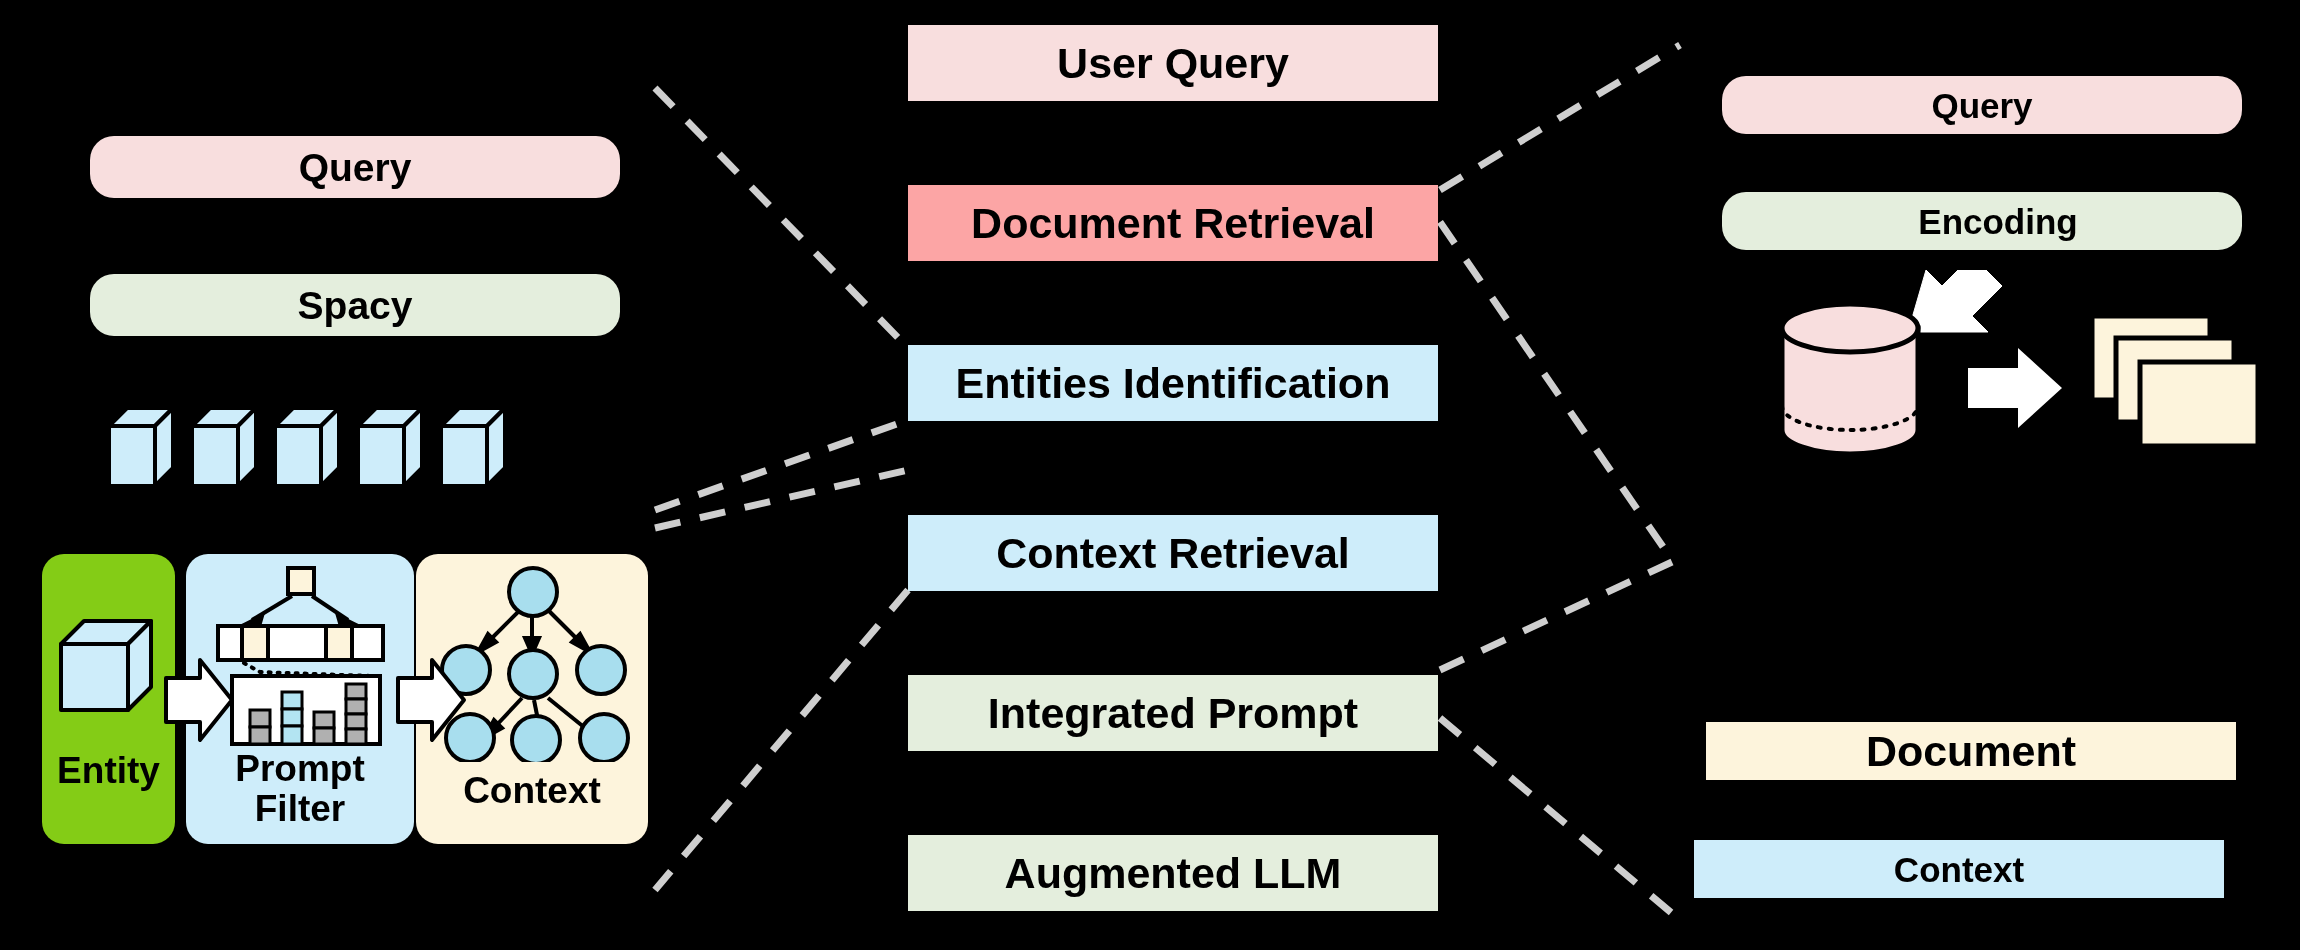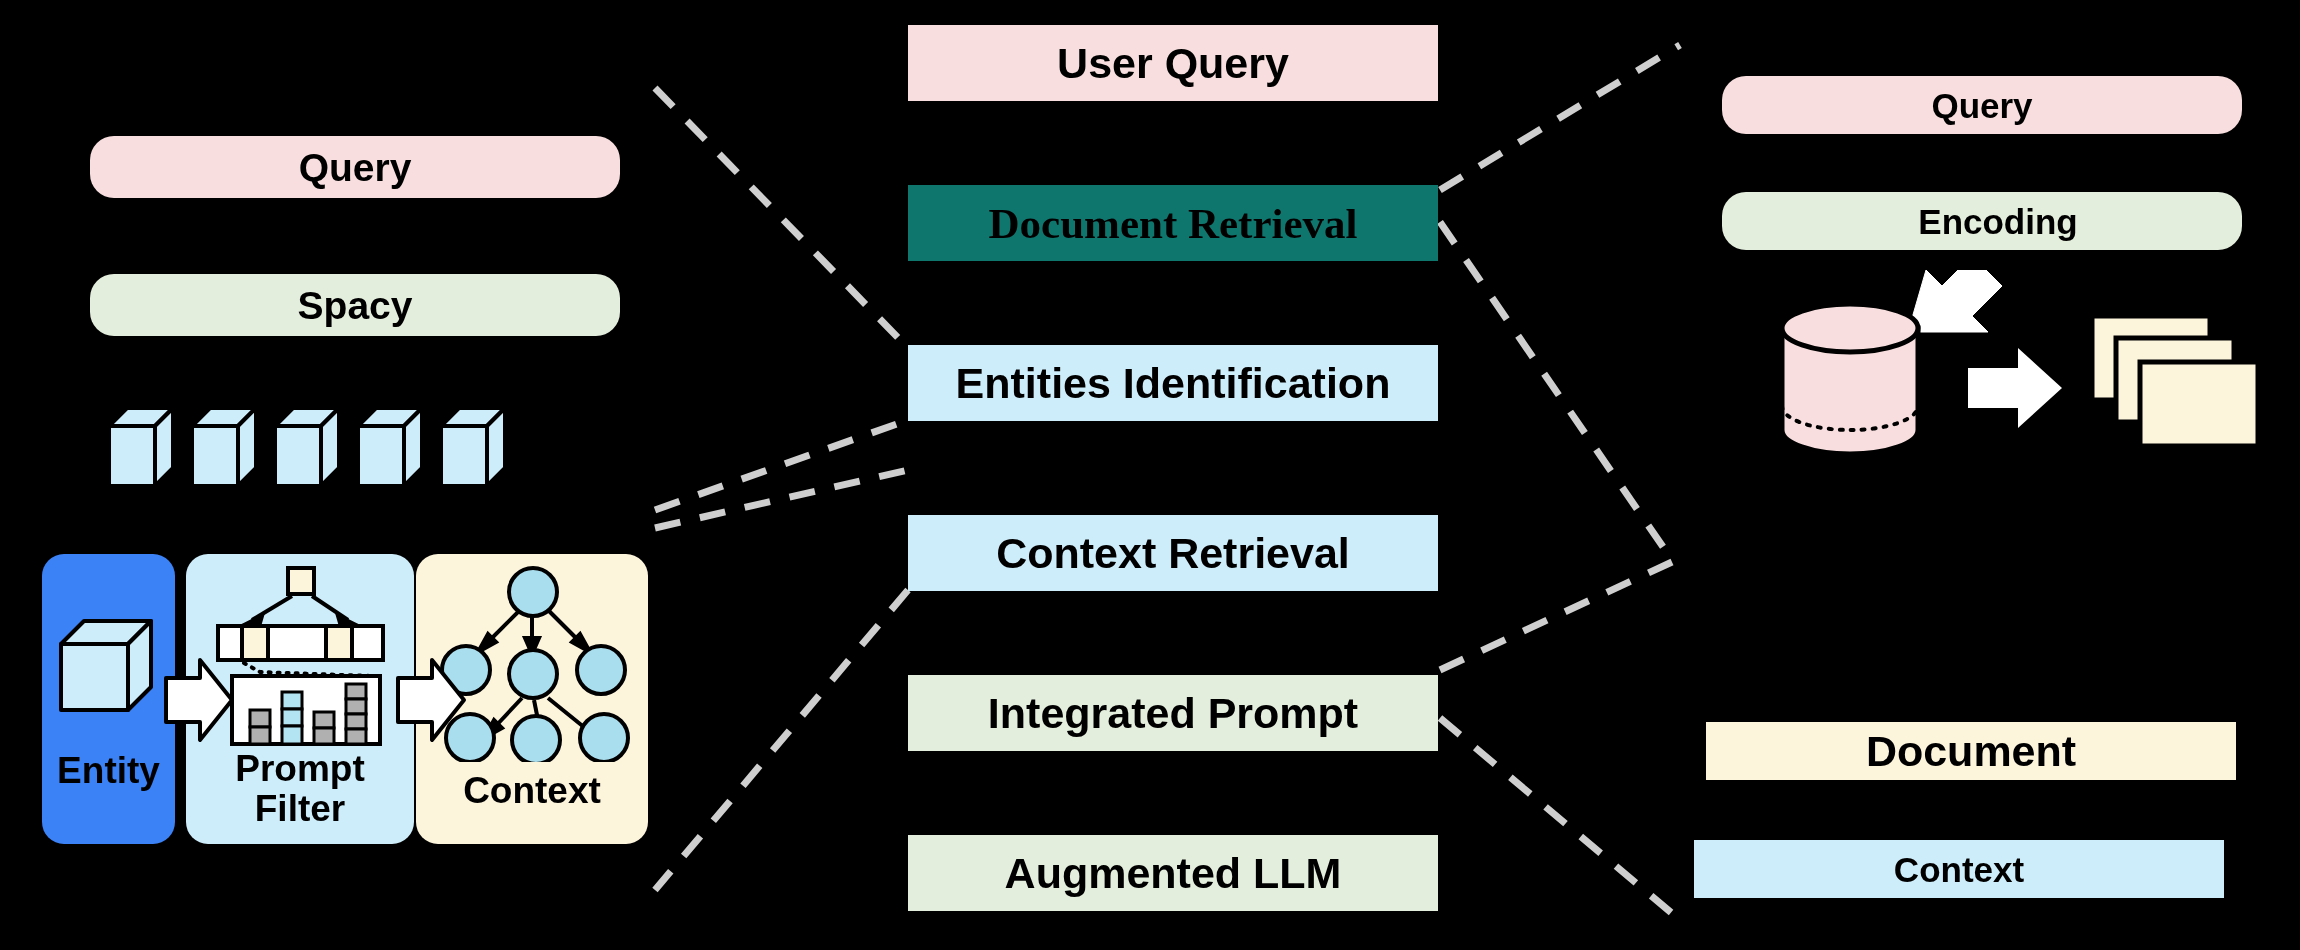--- a/index.html
+++ b/index.html
@@ -98,21 +98,21 @@
         <rect x="4" y="28" width="46" height="60" fill="#CEEDFA"></rect>
       </g>
       <g transform="translate(332,0)">
         <polygon points="4,28 22,10 68,10 50,28" fill="#CEEDFA"></polygon>
         <polygon points="50,28 68,10 68,70 50,88" fill="#CEEDFA"></polygon>
         <rect x="4" y="28" width="46" height="60" fill="#CEEDFA"></rect>
       </g>
     </g>
   </svg>
 
-  <div class="grp" id="grp-entity" style="background:#3b82f6;">
+  <div class="grp" id="grp-entity" style="background:#84cc16;">
     <svg style="position:absolute;left:14px;top:55px;width:105px;height:115px;" viewBox="0 0 105 115">
       <g stroke="#000" stroke-width="4" stroke-linejoin="round">
         <polygon points="5,35 28,12 95,12 72,35" fill="#CEEDFA"></polygon>
         <polygon points="72,35 95,12 95,78 72,101" fill="#CEEDFA"></polygon>
         <rect x="5" y="35" width="67" height="66" fill="#CEEDFA"></rect>
       </g>
     </svg>
     <div class="grp-label" style="top:198px;">Entity</div>
   </div>
 
@@ -187,21 +187,21 @@
   <svg class="layer" viewBox="0 0 2300 950">
     <g fill="#FFF" stroke="#000" stroke-width="4" stroke-linejoin="round">
       <polygon points="166,678 200,678 200,660 232,700 200,740 200,722 166,722"></polygon>
       <polygon points="398,678 432,678 432,660 464,700 432,740 432,722 398,722"></polygon>
     </g>
   </svg>
 
   <div class="bar cbar" id="c1" style="background:#F8DEDE;">
     <span>User Query</span>
   </div>
-  <div class="bar cbar" id="c2" style="background:#0f766e;font-family:Liberation Serif, serif;">
+  <div class="bar cbar" id="c2" style="background:#fca5a5;">
     <span>Document Retrieval</span>
   </div>
   <div class="bar cbar" id="c3" style="background:#CEEDFA;">
     <span>Entities Identification</span>
   </div>
   <div class="bar cbar" id="c4" style="background:#CEEDFA;">
     <span>Context Retrieval</span>
   </div>
   <div class="bar cbar" id="c6" style="background:#E4EEDD;">
     <span>Augmented LLM</span>

